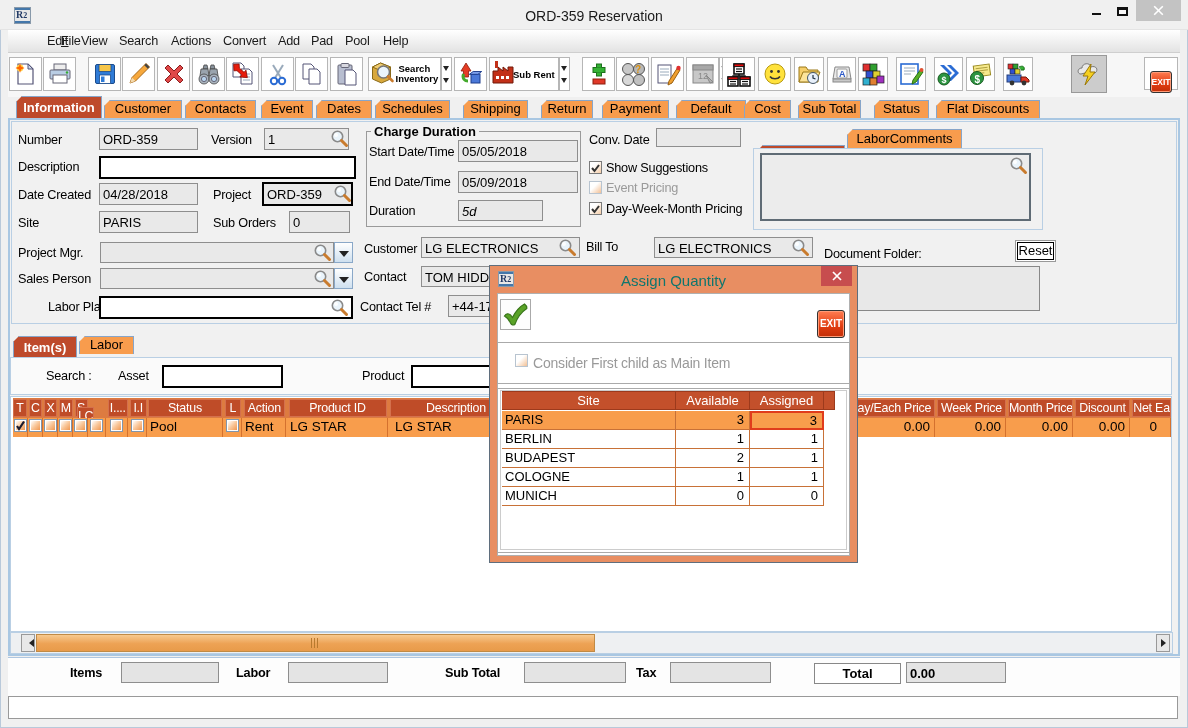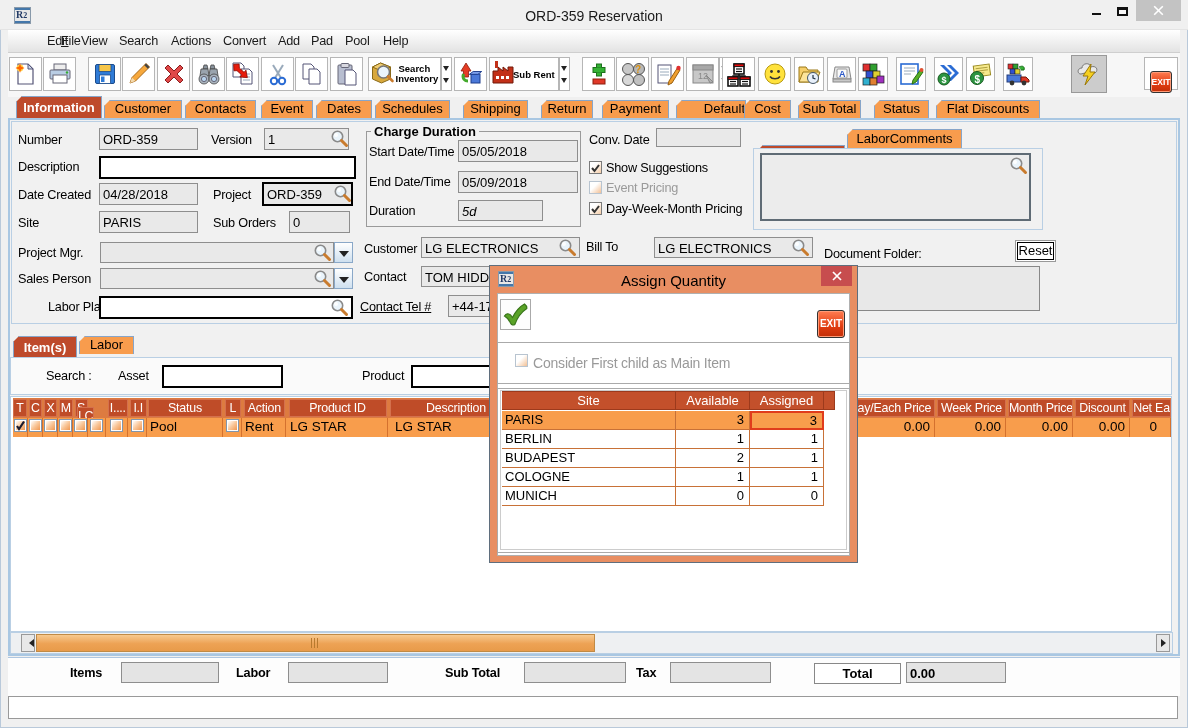--- a/index.html
+++ b/index.html
@@ -344,21 +344,21 @@
 <div id="tabrow" class="abs" style="left:8px;width:1172px;height:21px;"></div>
 <div class="tab tabsel" style="left:16px;width:86px;">Information</div>
 <div class="tab" style="left:104px;width:78px;">Customer</div>
 <div class="tab" style="left:185px;width:71px;">Contacts</div>
 <div class="tab" style="left:261px;width:52px;">Event</div>
 <div class="tab" style="left:316px;width:56px;">Dates</div>
 <div class="tab" style="left:375px;width:75px;">Schedules</div>
 <div class="tab" style="left:463px;width:65px;">Shipping</div>
 <div class="tab" style="left:541px;width:52px;">Return</div>
 <div class="tab" style="left:602px;width:67px;">Payment</div>
-<div class="tab" style="left:676px;width:70px;text-align:right;">Default</div>
+<div class="tab" style="left:676px;width:70px;">Default</div>
 <div class="tab" style="left:744px;width:47px;">Cost</div>
 <div class="tab" style="left:798px;width:63px;">Sub Total</div>
 <div class="tab" style="left:874px;width:55px;">Status</div>
 <div class="tab" style="left:936px;width:104px;">Flat Discounts</div>
 
 <div class="abs" style="left:8px;top:118px;width:1172px;height:538px;background:#f1f1f1;border:2px solid #a9c7e2;"></div>
 
 <div class="abs" style="left:11px;top:121px;width:1166px;height:203px;background:#f1f1f1;border:1px solid #b9cfe4;"></div>
 <div id="form">
  <div class="lbl" style="left:18px;top:133px;">Number</div>
@@ -438,21 +438,21 @@
  <div class="lbl" style="left:586px;top:240px;">Bill To</div>
  <div class="inp" style="left:654px;top:237px;width:159px;height:21px;">LG ELECTRONICS</div>
  <svg class="mag" style="left:791px;top:238px;" viewBox="0 0 19 19">
       <use href="#magy"></use>
     </svg>
  <div class="lbl" style="left:824px;top:247px;">Document Folder:</div>
  <div class="abs" style="left:1015px;top:240px;width:41px;height:22px;background:#fff;border:1px solid #999;"></div>
  <div class="abs" style="left:1017px;top:242px;width:37px;height:18px;background:#fff;border:1px solid #000;font-size:13px;text-align:center;line-height:16px;">Reset</div>
  <div class="lbl" style="left:364px;top:270px;">Contact</div>
  <div class="inp" style="left:421px;top:266px;width:159px;height:21px;">TOM HIDDLESTON</div>
- <div class="lbl" style="left:360px;top:300px;text-decoration:underline;">Contact Tel #</div>
+ <div class="lbl" style="left:360px;top:300px;">Contact Tel #</div>
  <div class="inp" style="left:448px;top:295px;width:132px;height:22px;">+44-1753-656-888</div>
  <div class="abs" style="left:856px;top:266px;width:184px;height:45px;background:#e8e8e8;border:1px solid #888;"></div>
 </div>
 
 <div id="items">
  <div class="tab tabsel" style="left:13px;top:336px;width:64px;">Item(s)</div>
  <div class="tab" style="left:79px;top:336px;width:55px;">Labor</div>
 
  <div class="abs" style="left:10px;top:357px;width:1162px;height:38px;background:#fafafa;border:1px solid #b9cfe4;"></div>
  <div class="lbl" style="left:46px;top:369px;">Search :</div>
@@ -536,21 +536,21 @@
  <div class="abs" style="left:8px;top:696px;width:1170px;height:23px;background:#fff;border:1px solid #999;"></div>
 </div>
 
 <div id="dialog">
  <div class="abs" style="left:489px;top:265px;width:369px;height:298px;background:#e88e62;border:1px solid #5f6e7d;"></div>
  <div class="abs" style="left:498px;top:271px;width:16px;height:16px;background:#e8e8e8;border:1px solid #8899aa;">
   <div class="abs" style="left:0;top:0;width:14px;height:2px;background:#4477aa;"></div>
   <div class="abs" style="left:0;top:12px;width:14px;height:2px;background:#4477aa;"></div>
   <div class="abs" style="left:1px;top:1px;font-size:10px;font-weight:bold;color:#223a66;font-family:'Liberation Serif',serif;">R<span style="font-size:8px;">2</span></div>
  </div>
- <div class="abs" style="left:489px;top:272px;width:369px;text-align:center;font-size:15px;color:#000000;">Assign Quantity</div>
+ <div class="abs" style="left:489px;top:272px;width:369px;text-align:center;font-size:15px;color:#0f766e;">Assign Quantity</div>
  <div class="abs" style="left:821px;top:266px;width:31px;height:20px;background:#c74d4e;color:#fff;text-align:center;"><svg width="10" height="10" viewBox="0 0 10 10" style="margin-top:5px;">
         <path d="M1 1 L9 9 M9 1 L1 9" stroke="#fff" stroke-width="1.7"></path>
       </svg></div>
 
  <div class="abs" style="left:497px;top:293px;width:353px;height:263px;background:#fff;border:1px solid #b0b0b0;"></div>
  <div class="abs" style="left:500px;top:299px;width:31px;height:31px;background:#fdfdfd;border:1px solid #aaa;">
   <svg width="27" height="27" viewBox="0 0 27 27" style="margin:1px;">
         <path d="M2.5 15 C4 12.5 6.5 12 8.5 14 L10.5 16.5 C14 9.5 18 5.5 22.5 3 C24.5 4.5 25 6 24.8 7.5 C19.5 11 15.5 16 12.8 23.5 C11 24.5 9.5 24 8.5 22 C7 18.5 5 16.5 2.5 15 Z" fill="#5aa327" stroke="#39761a" stroke-width="1.2"></path>
       </svg>
  </div>

